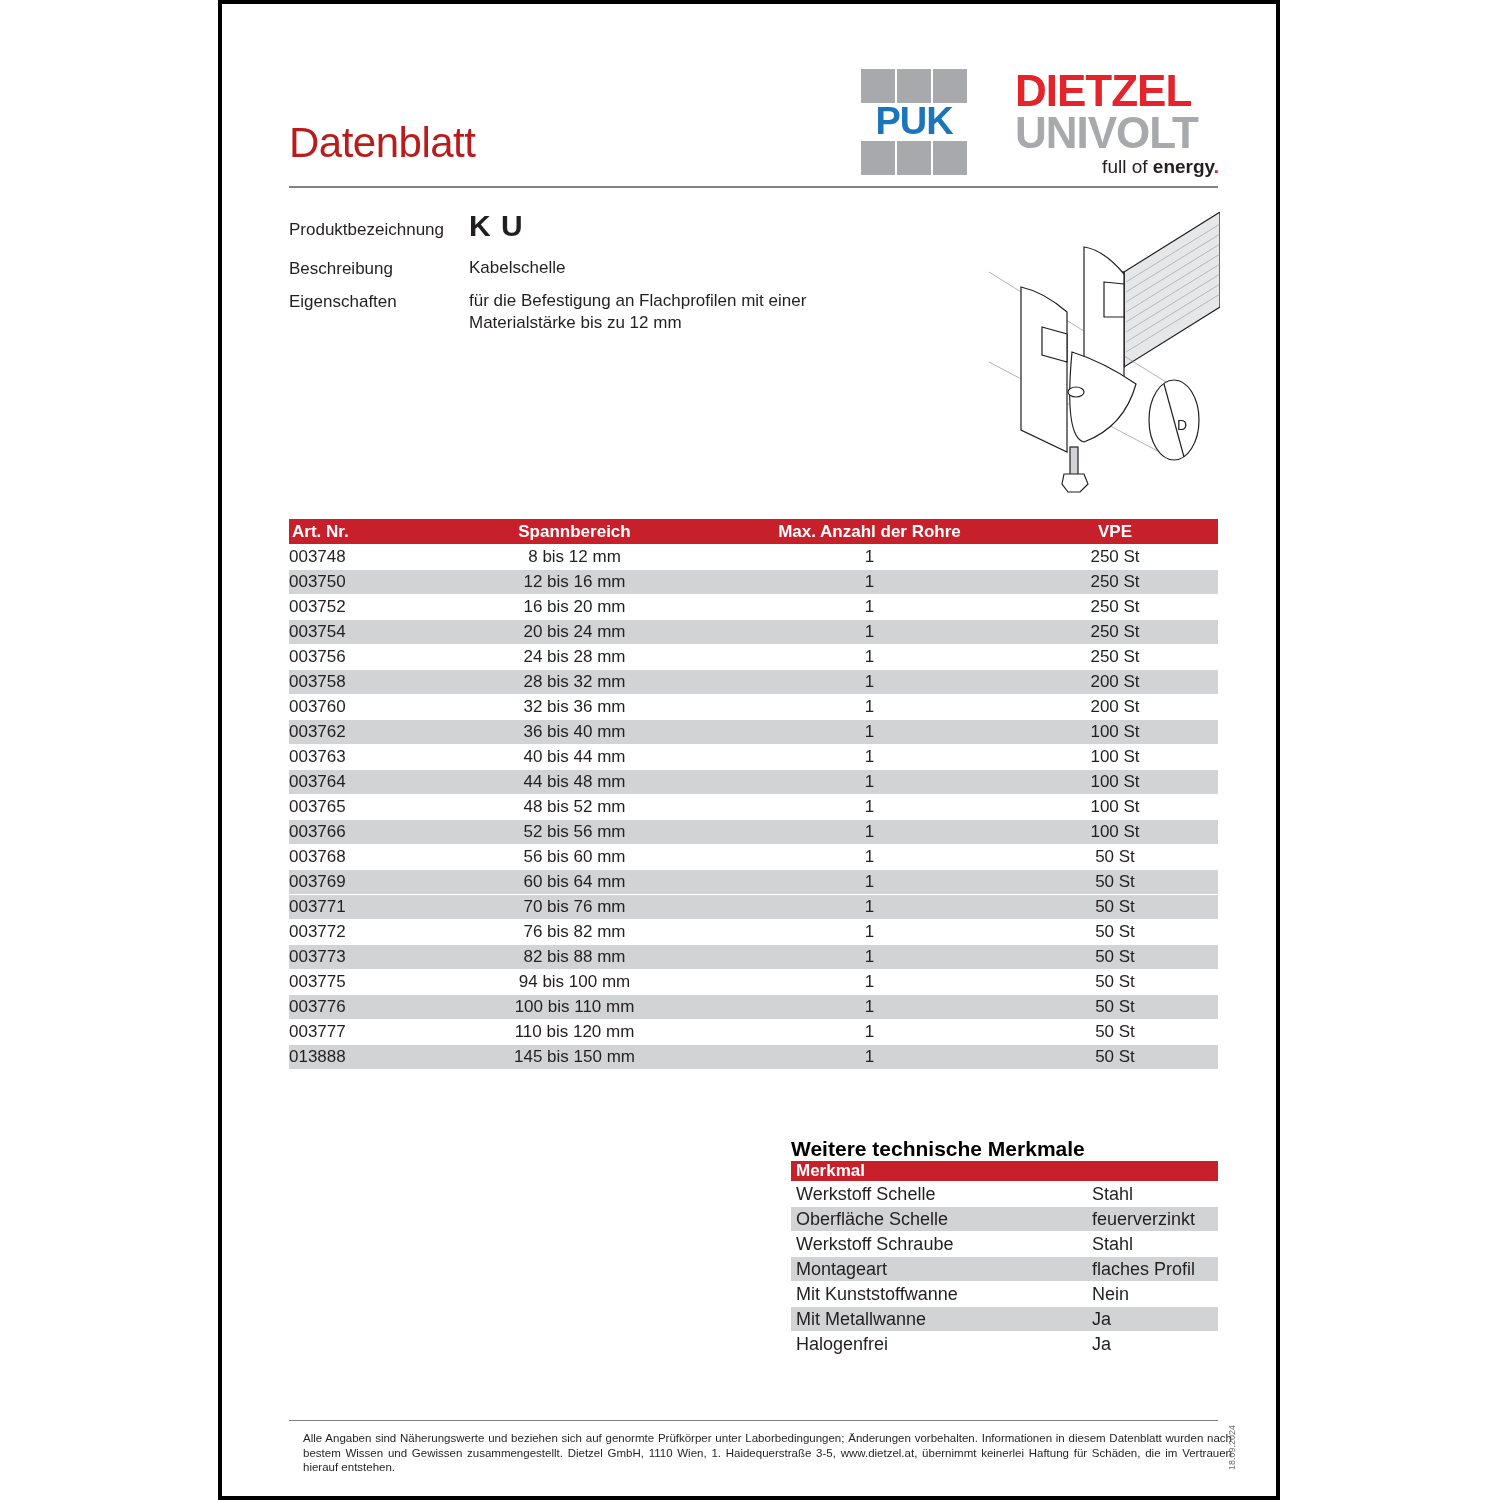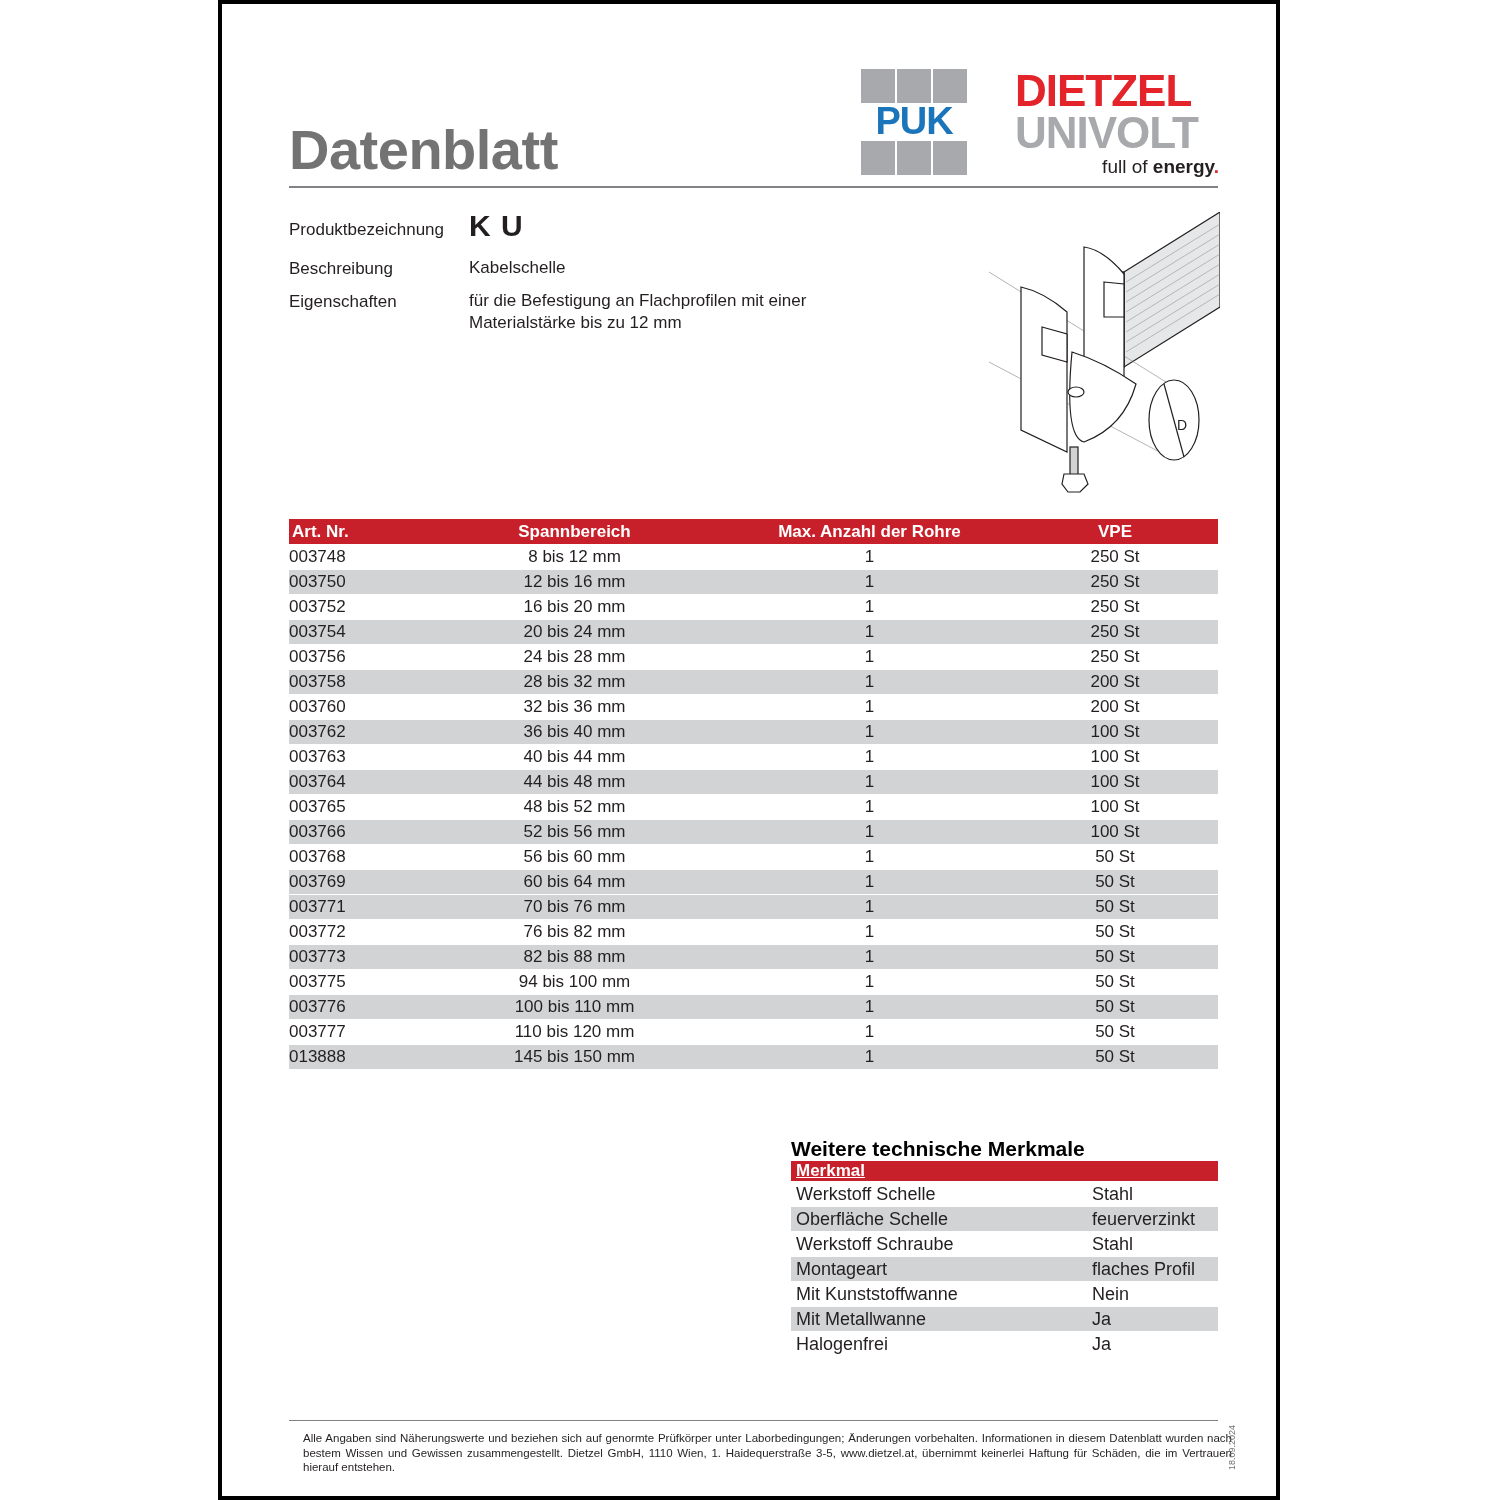--- a/index.html
+++ b/index.html
@@ -1,21 +1,21 @@
 <!DOCTYPE html>
 <html><head>
 <meta charset="utf-8">
 <style>
   html, body { margin:0; padding:0; background:#fff; }
   body { width:1500px; height:1500px; position:relative; overflow:hidden; font-family:"Liberation Sans", sans-serif; color:#231f20; }
   .page { position:absolute; left:218px; top:0; width:1054px; height:1492px; border:4px solid #000; background:#fff; }
   .abs { position:absolute; }
 
   
-  .title { left:67px; top:118px; font-size:56px; font-weight:bold; letter-spacing:-0.5px; color:#737373; line-height:1; }
+  .title { left:67px; top:118px; font-size:42px; font-weight:normal; letter-spacing:-0.5px; color:#b91c1c; line-height:1; }
   .title-rule { left:67px; top:182px; width:929px; height:2px; background:#808285; }
 
   
   .puk { left:639px; top:65px; width:106px; height:106px; }
   .puk .cell { position:absolute; width:34px; height:34px; background:#a7a9ac; }
   .puk .text { position:absolute; left:-2px; top:34px; width:110px; height:36px; color:#1b75bb; font-weight:bold; font-size:38px; line-height:36px; text-align:center; letter-spacing:-1px; }
 
   
   .dietzel { left:793px; top:66px; width:204px; }
   .dietzel .l1 { color:#e3242b; font-size:44px; font-weight:bold; line-height:42px; letter-spacing:-1px; }
@@ -39,21 +39,21 @@
   .tbl tr.alt td { background:#d1d3d4; }
   .tbl .c1 { width:130px; text-align:left; padding-left:0; }
   .tbl th.c1 { padding-left:3px; }
   .tbl .c2 { width:305px; text-align:center; }
   .tbl .c3 { width:285px; text-align:center; }
   .tbl .c4 { text-align:center; }
 
   
   .m-title { left:569px; top:1133px; font-size:21px; font-weight:bold; color:#000000; }
   .mtbl { left:569px; top:1157px; width:427px; border-collapse:collapse; }
-  .mtbl th { background:#c8202a; color:#fff; font-size:17px; font-weight:bold; text-align:left; height:20px; line-height:20px; padding:0 0 0 5px;text-decoration:underline; }
+  .mtbl th { background:#c8202a; color:#fff; font-size:17px; font-weight:bold; text-align:left; height:20px; line-height:20px; padding:0 0 0 5px; }
   .mtbl td { font-size:18px; height:24px; line-height:24px; padding:0 0 0 5px; border-top:1px solid #fff; color:#231f20; }
   .mtbl tr.alt td { background:#d1d3d4; }
   .mtbl td.k { width:291px; }
 
   
   .foot-rule { left:67px; top:1416px; width:929px; height:1px; background:#808285; }
   .foot-text { left:67px; top:1427px; width:929px; font-size:11.5px; line-height:14.5px; text-align:justify; color:#231f20;margin-left:14px; }
   .foot-date { left:1005px; top:1440px; font-size:9px; color:#6d6e71; transform:rotate(-90deg); transform-origin:left top; white-space:nowrap; top:1466px; }
 </style>
 </head>

